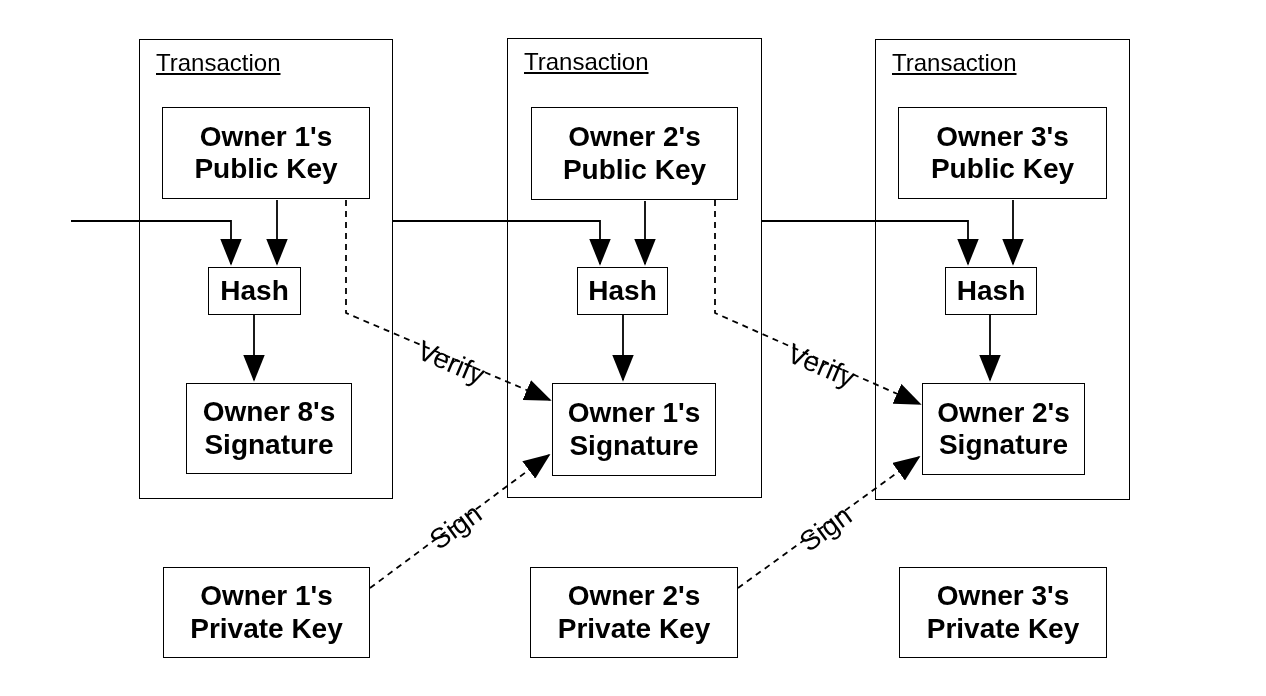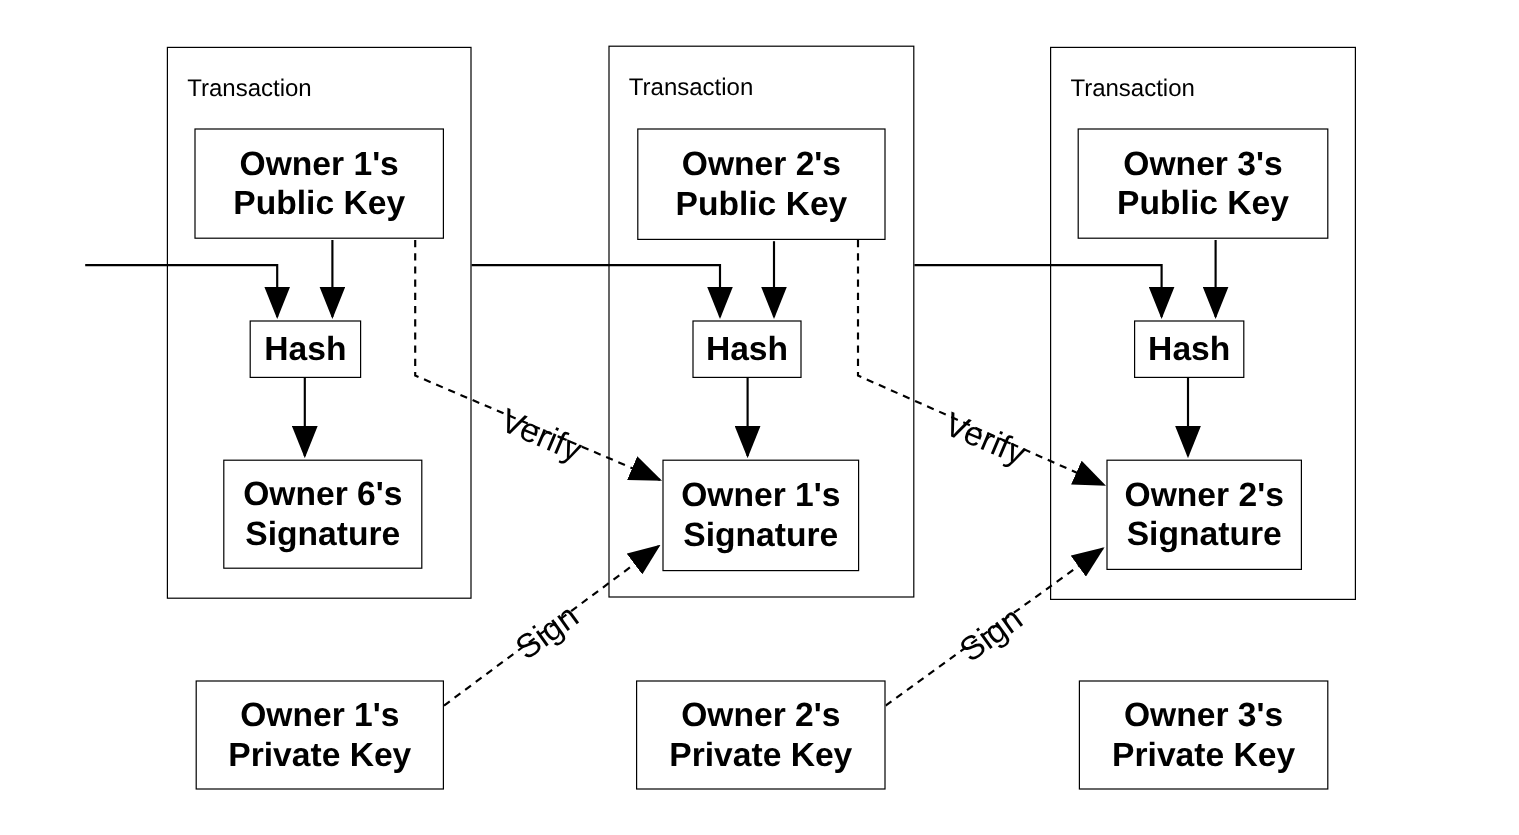--- a/index.html
+++ b/index.html
@@ -23,24 +23,25 @@
   }
   .txbox {
     position: absolute;
     border: 1.5px solid var(--line, #000000);
     background: transparent;
     box-sizing: border-box;
   }
   .txtitle {
     position: absolute;
     left: 16px;
-    top: 23px;
-    font-size: 20px;
+    top: 9px;
+    font-size: 24px;
     line-height: 1.15;
     white-space: nowrap;
+    text-decoration: underline;
   }
   .node {
     position: absolute;
     border: 1.5px solid var(--line, #000000);
     background: var(--bg, #ffffff);
     box-sizing: border-box;
     display: flex;
     align-items: center;
     justify-content: center;
     text-align: center;
@@ -92,21 +93,21 @@
     <path class="dashed" d="M370,588 L549,455" marker-end="url(#ah)"></path>
     <path class="dashed" d="M738,588 L919,457" marker-end="url(#ah)"></path>
   </svg>
 
   <div class="txbox" style="left:139px; top:39px; width:254px; height:460px">
     <div class="txtitle">Transaction</div>
   </div>
   <div class="node" style="left:162px; top:107px; width:208px; height:92px">Owner 1's
 Public Key</div>
   <div class="node" style="left:208px; top:267px; width:93px; height:48px">Hash</div>
-  <div class="node" style="left:186px; top:383px; width:166px; height:91px">Owner 6's
+  <div class="node" style="left:186px; top:383px; width:166px; height:91px">Owner 8's
 Signature</div>
   <div class="node" style="left:163px; top:567px; width:207px; height:91px">Owner 1's
 Private Key</div>
 
   <div class="txbox" style="left:507px; top:38px; width:255px; height:460px">
     <div class="txtitle">Transaction</div>
   </div>
   <div class="node" style="left:531px; top:107px; width:207px; height:93px">Owner 2's
 Public Key</div>
   <div class="node" style="left:577px; top:267px; width:91px; height:48px">Hash</div>

